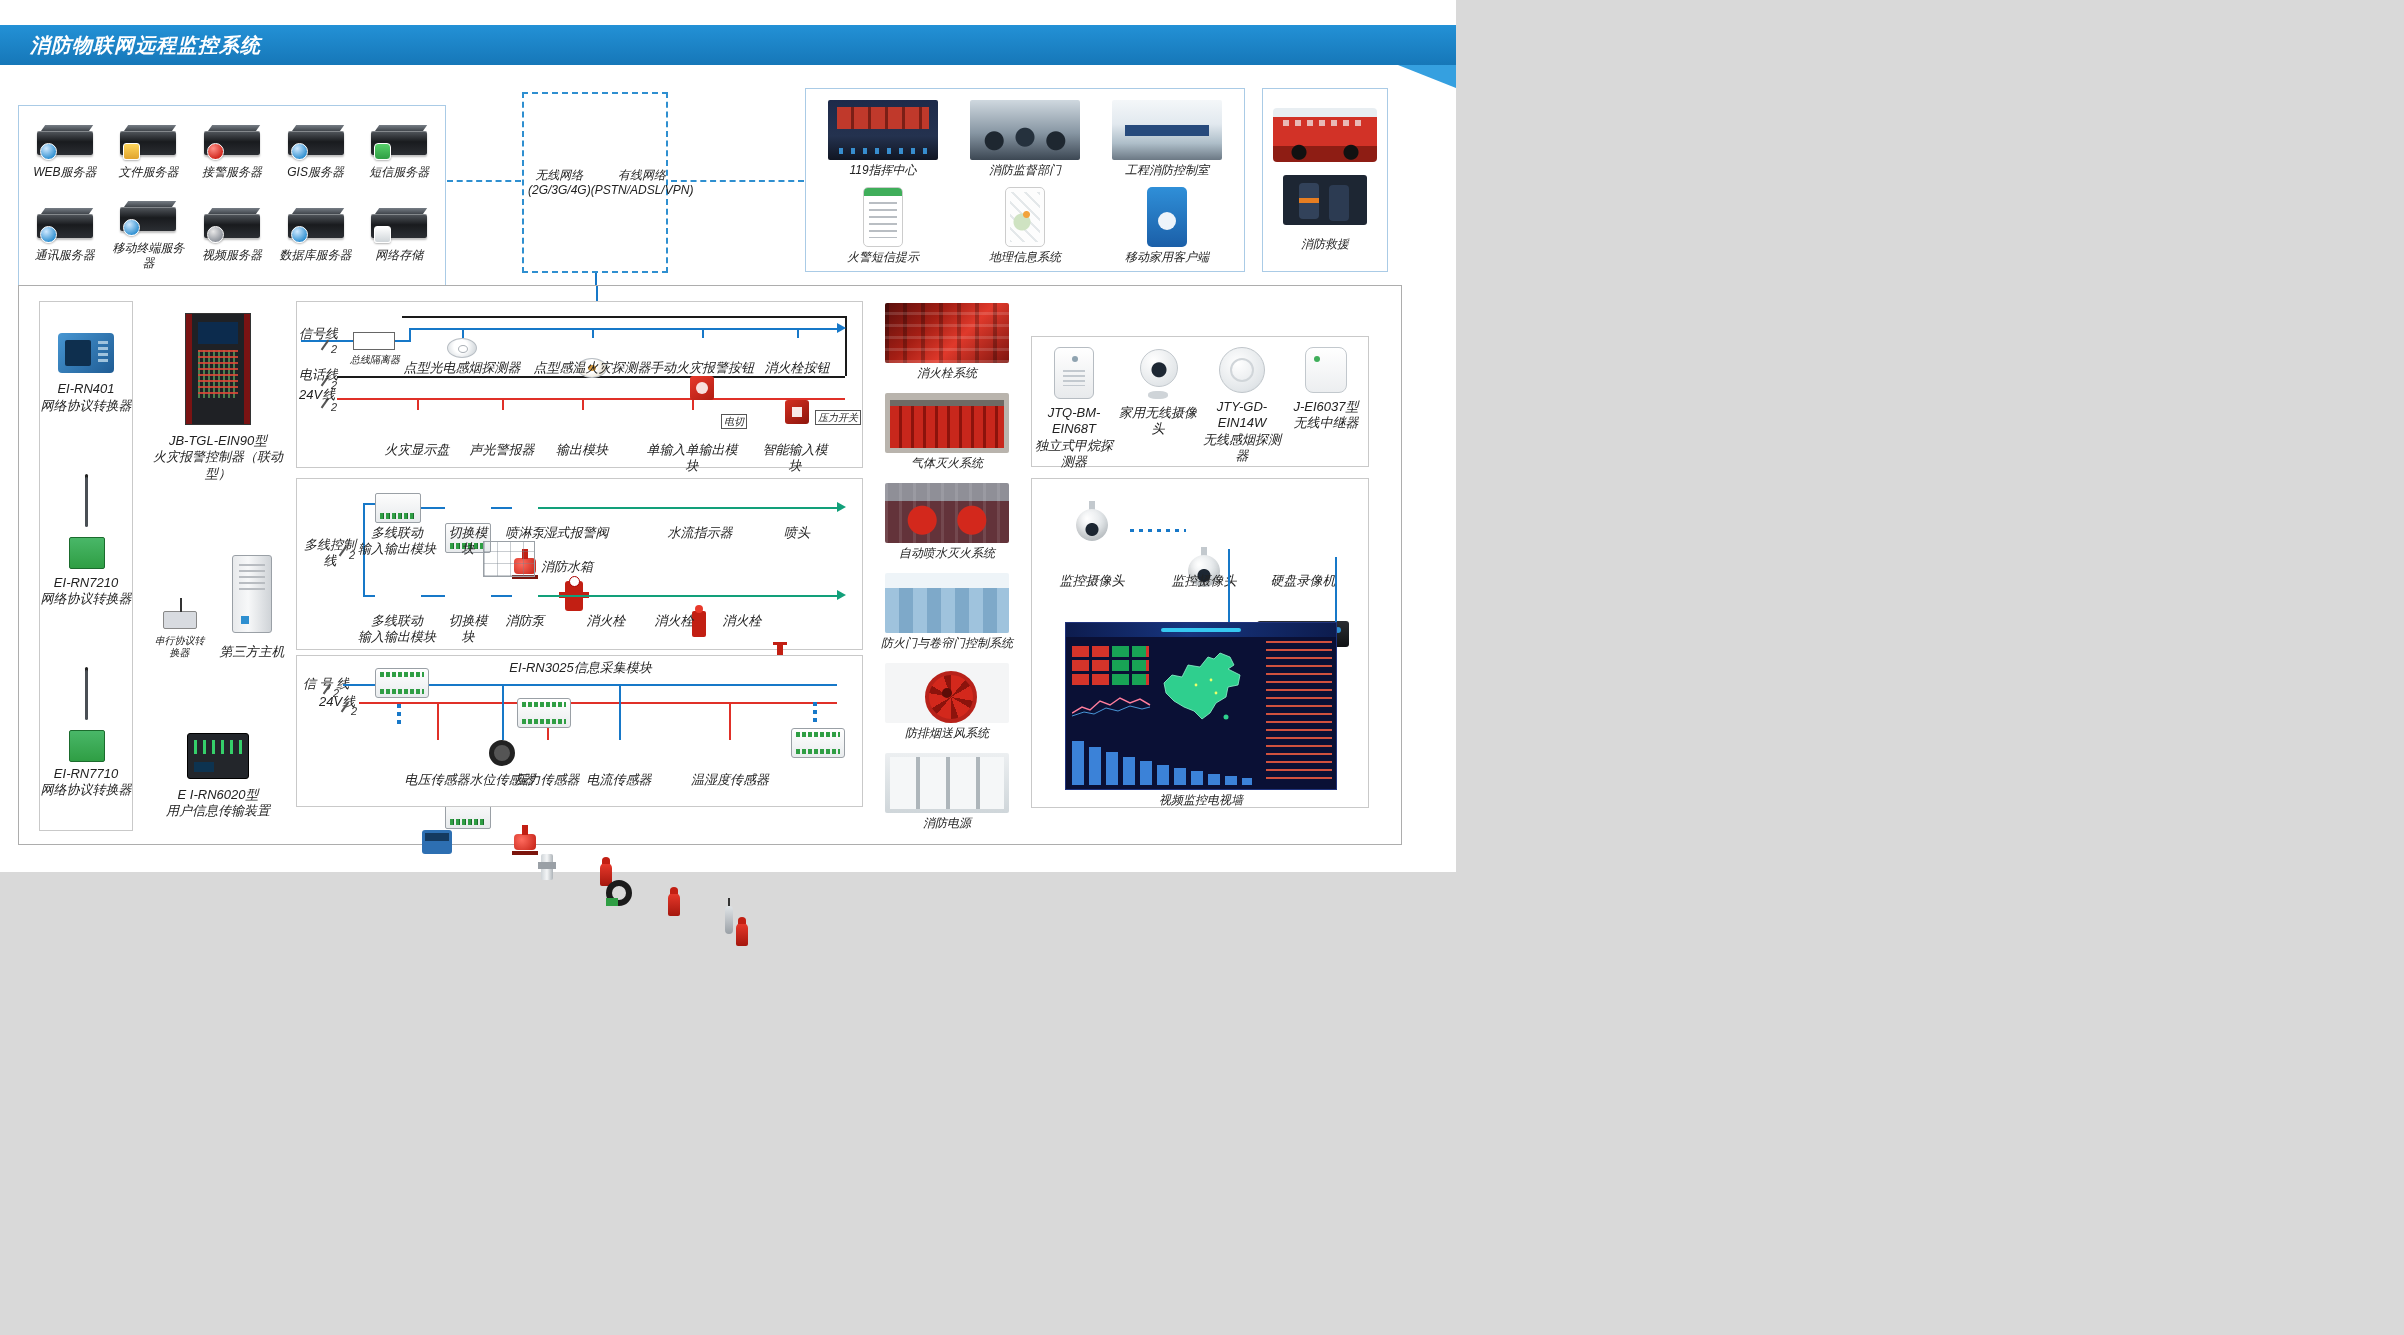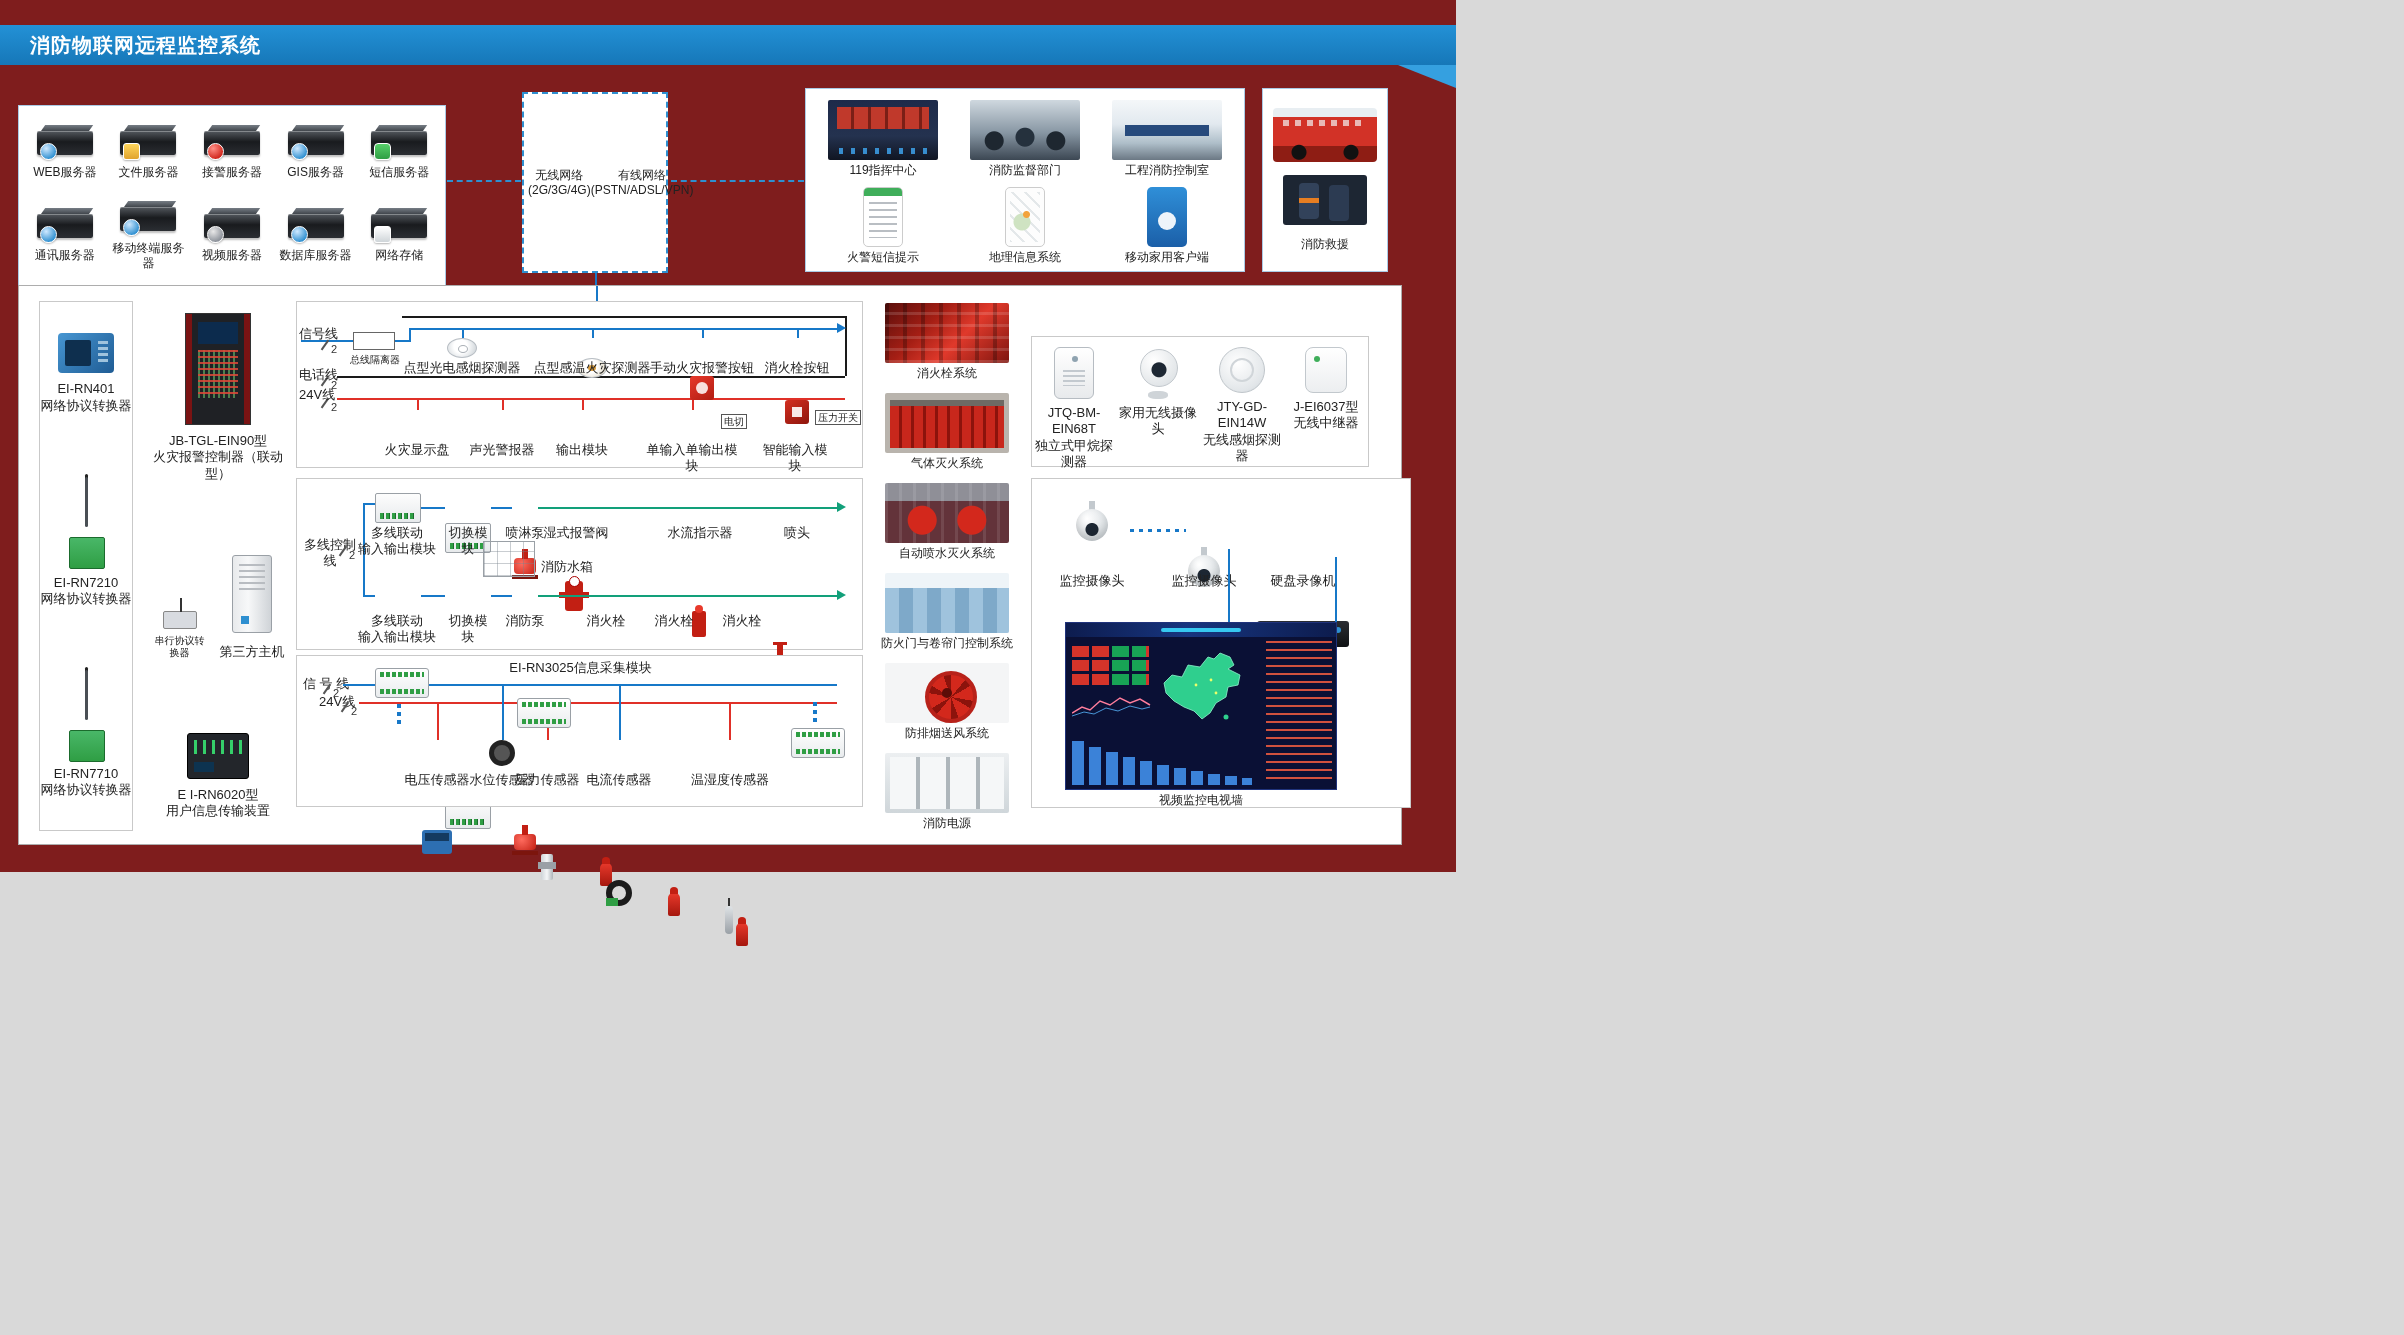--- a/index.html
+++ b/index.html
@@ -1,18 +1,18 @@
 <!DOCTYPE html>
 <html><head>
 <meta charset="utf-8">
 <style>
 * {box-sizing:border-box; margin:0; padding:0;}
 body {width:2404px; height:1335px; background:#d9d9d9; position:relative;
       font-family:"Liberation Sans","DejaVu Sans",sans-serif;}
-.canvas {position:absolute; left:0; top:0; width:1456px; height:872px; background:#7f1d1d;}
+.canvas {position:absolute; left:0; top:0; width:1456px; height:872px; background:#ffffff;font-style:italic;}
 .abs {position:absolute;}
 .panel {position:absolute; border:1px solid #c9c9c9; background:#fff;}
 .box-lite {position:absolute; border:1px solid #aacbe6; background:#fff;}
 .lbl {font-size:12px; color:#222; text-align:center; white-space:pre-line; line-height:1.25;}
 .s11 {font-size:13px;} .s10 {font-size:10px;}
 
 
 .header {position:absolute; left:0; top:25px; width:1456px; height:40px;
   background:linear-gradient(180deg,#2391d6,#1677b8); display:flex; align-items:center;}
 .header .title {color:#fff; font-size:20px; font-weight:bold; margin-left:30px; letter-spacing:1px;}
@@ -628,21 +628,21 @@
           <div class="lbl s11">JTY-GD-EIN14W
 无线感烟探测器</div>
         </div>
       <div class="wd-item">
           <div class="icon-repeater"></div>
           <div class="lbl s11">J-EI6037型
 无线中继器</div>
         </div>
     </div>
 
-    <div class="panel" style="left:1012px;top:192px;width:380px;height:330px">
+    <div class="panel" style="left:1012px;top:192px;width:338px;height:330px">
       <div class="icon-ptz abs" style="left:40px;top:22px"></div>
       <div class="hdots" style="left:98px;top:50px;width:56px"></div>
       <div class="icon-ptz abs" style="left:152px;top:22px"></div>
       <div class="icon-dvr abs" style="left:225px;top:50px"></div>
       <span class="lbl s11 abs" style="left:15px;top:94px;width:90px">监控摄像头</span>
       <span class="lbl s11 abs" style="left:127px;top:94px;width:90px">监控摄像头</span>
       <span class="lbl s11 abs" style="left:226px;top:94px;width:90px">硬盘录像机</span>
       <div class="vl c-blue" style="left:196px;top:70px;height:73px"></div>
       <div class="vl c-blue" style="left:303px;top:78px;height:65px"></div>
       <div class="dash" style="left:33px;top:143px">

